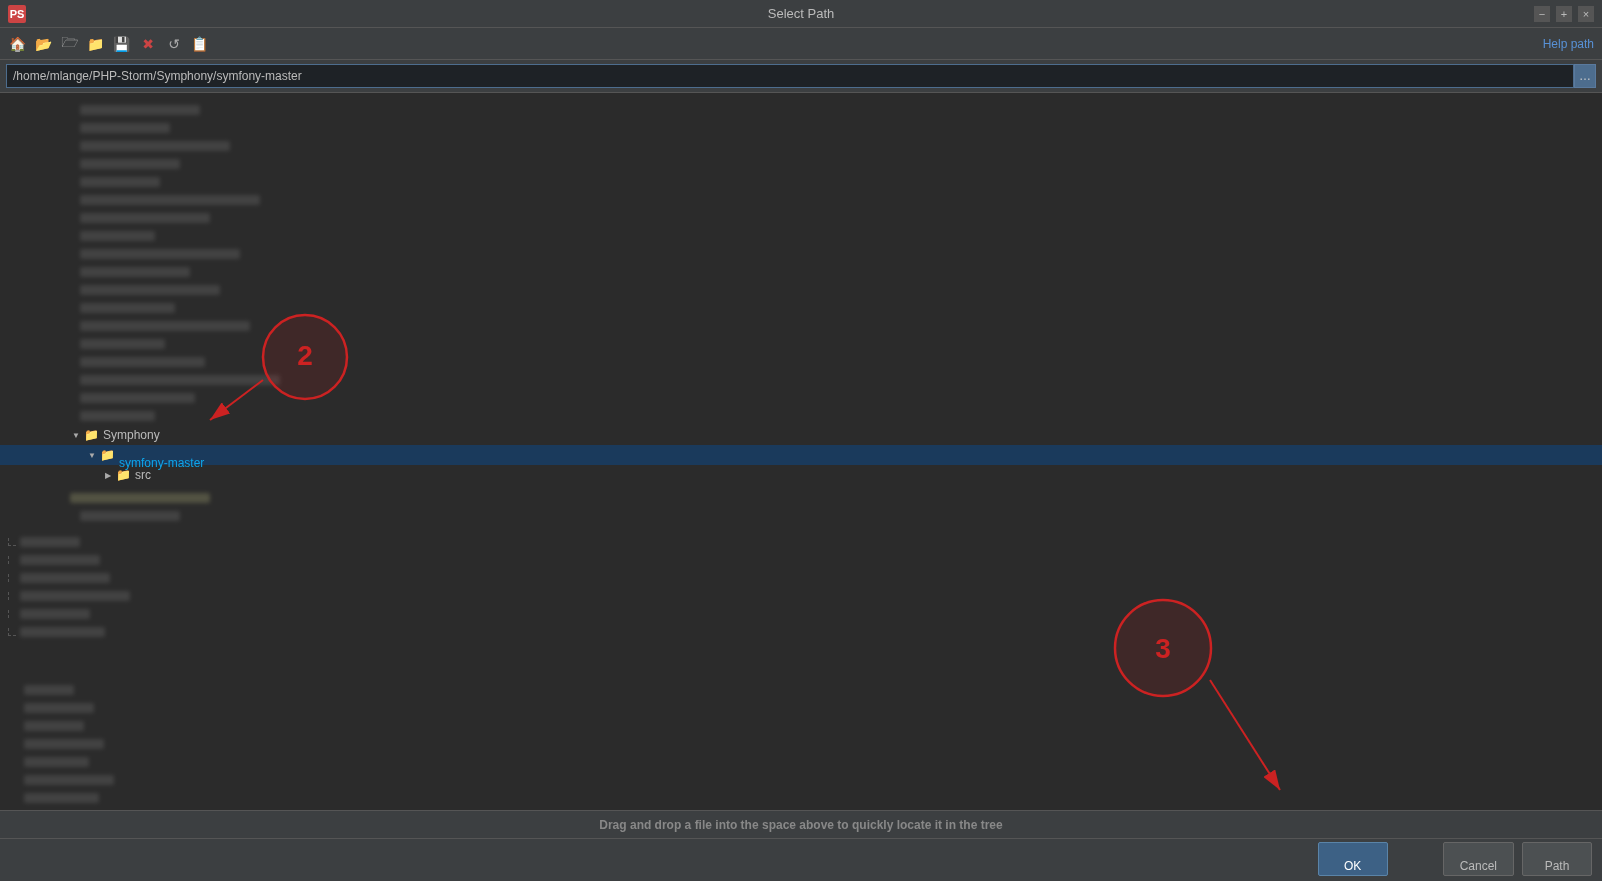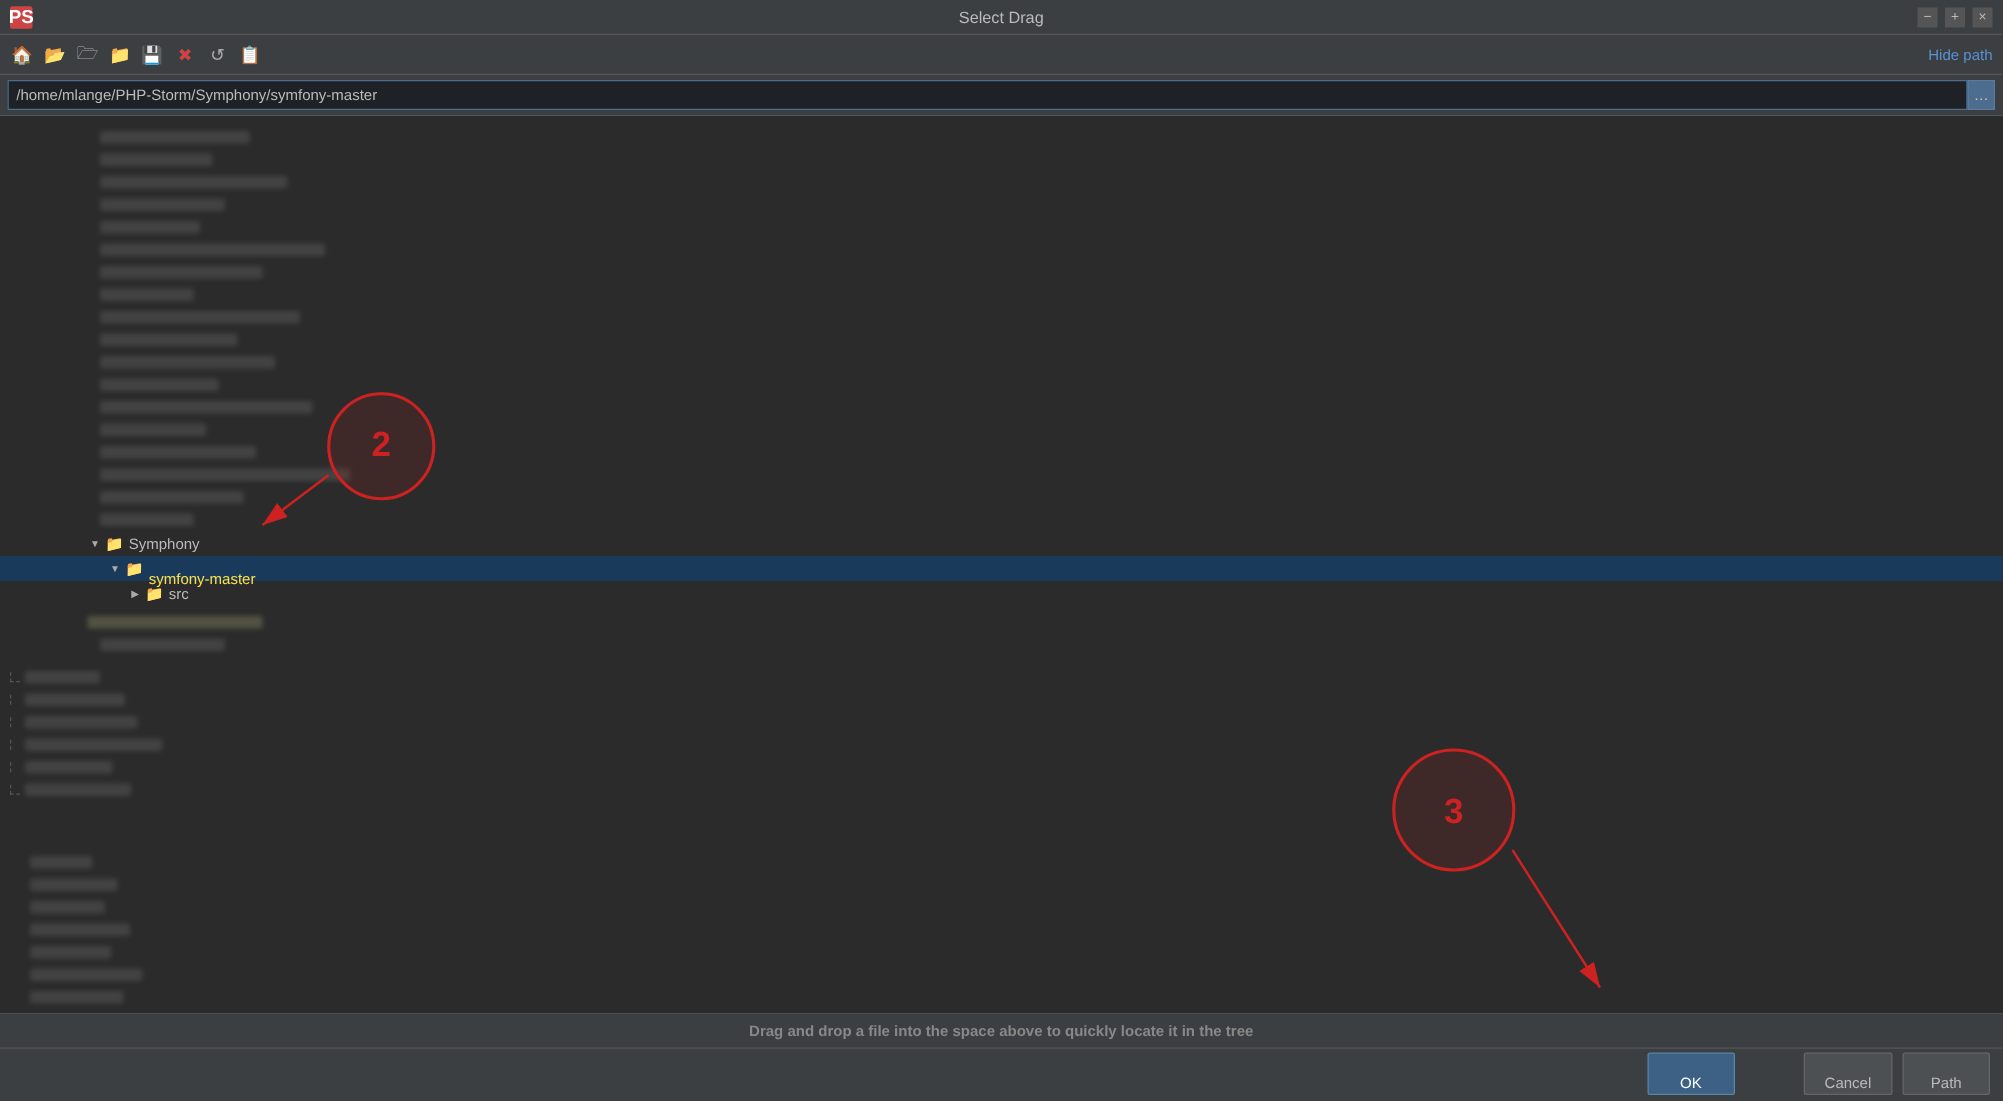--- a/index.html
+++ b/index.html
@@ -28,21 +28,21 @@
     .title-bar-logo {
       position: absolute;
       left: 8px;
       width: 18px;
       height: 18px;
       background: #cc4444;
       border-radius: 2px;
       display: flex;
       align-items: center;
       justify-content: center;
-      font-size: 15px;
+      font-size: 11px;
       color: white;
       font-weight: bold;
     }
     .title-bar-title {
       font-size: 13px;
       color: #bbbbbb;
     }
     .title-bar-controls {
       position: absolute;
       right: 8px;
@@ -176,21 +176,21 @@
       width: 16px;
       margin-right: 3px;
       display: inline-flex;
       align-items: center;
       justify-content: center;
       font-size: 12px;
       flex-shrink: 0;
     }
     .folder-icon { color: #c8a050; }
     .tree-label { font-size: 12px; color: #bbbbbb; }
-    .tree-row.selected .tree-label { color: #fde047; margin-top: 16px; }
+    .tree-row.selected .tree-label { color: #0ea5e9; margin-top: 16px; }
 
     
     .blurred-row {
       height: 18px;
       display: flex;
       align-items: center;
       padding-left: 8px;
       position: relative;
     }
     .blur-block {
@@ -264,38 +264,38 @@
       z-index: 99;
     }
   </style>
 </head>
 <body>
 
 <div class="title-bar">
   <div class="title-bar-logo">
     <span>PS</span>
   </div>
-  <span class="title-bar-title">Select Drag</span>
+  <span class="title-bar-title">Select Path</span>
   <div class="title-bar-controls">
     <button class="title-btn">−</button>
     <button class="title-btn">+</button>
     <button class="title-btn close">×</button>
   </div>
 </div>
 
 <div class="toolbar">
   <button class="toolbar-btn" title="Home">🏠</button>
   <button class="toolbar-btn" title="Open">📂</button>
   <button class="toolbar-btn" title="New Folder">🗁</button>
   <button class="toolbar-btn" title="Up">📁</button>
   <button class="toolbar-btn" title="Save">💾</button>
   <button class="toolbar-btn" title="Delete" style="color:#cc4444;">✖</button>
   <button class="toolbar-btn" title="Refresh">↺</button>
   <button class="toolbar-btn" title="Clipboard">📋</button>
-  <button class="hide-path-btn">Hide path</button>
+  <button class="hide-path-btn">Help path</button>
 </div>
 
 <div class="path-bar">
   <input class="path-input" type="text" value="/home/mlange/PHP-Storm/Symphony/symfony-master" style="">
   <button class="path-input-btn">…</button>
 </div>
 
 <div class="main-content">
   <div class="tree-area">
 

